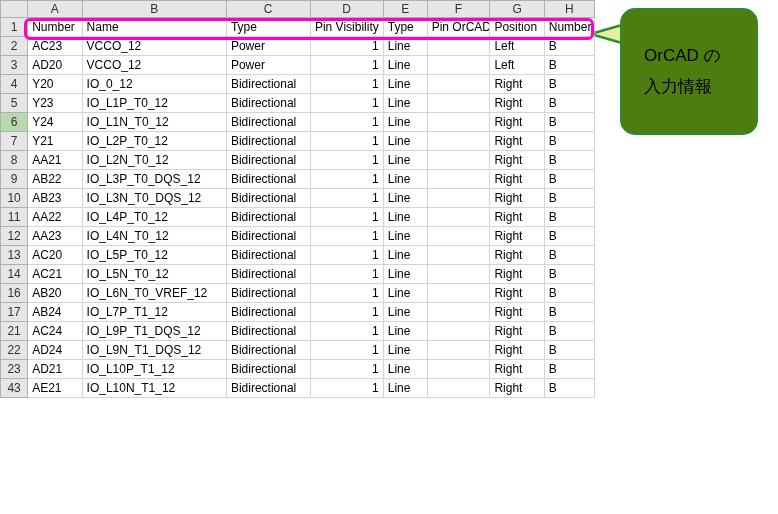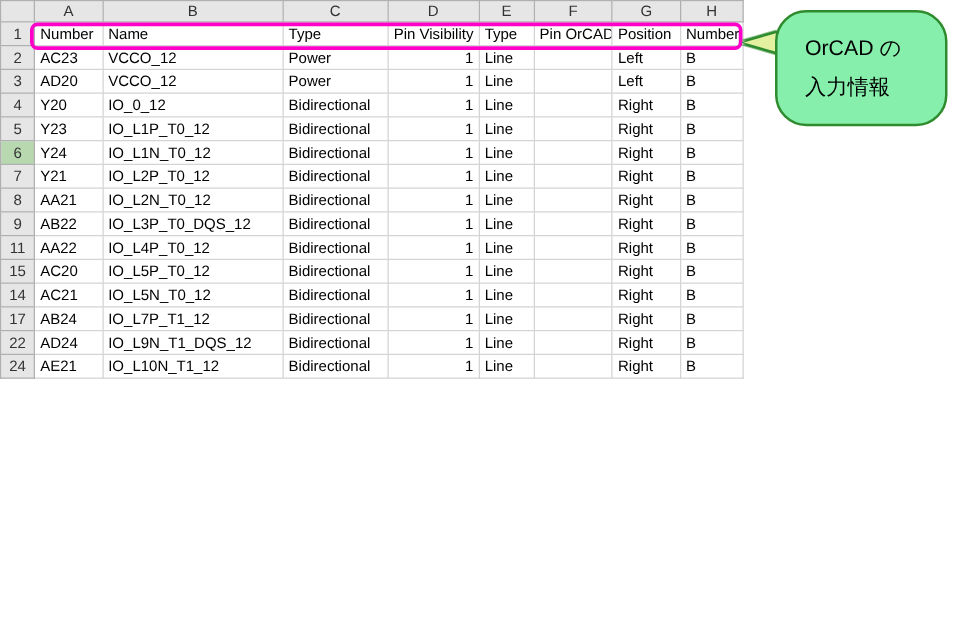--- a/index.html
+++ b/index.html
@@ -42,24 +42,24 @@
   }
   .align-right { text-align: right; margin-left: 11px; }
   .highlight-box {
     position: absolute;
     border: 3px solid #ff00c8;
     border-radius: 6px;
     pointer-events: none;
   }
   .callout {
     position: absolute;
-    background: #86efac;
+    background: #4d7c0f;
     border: 2px solid #2e8b2e;
-    border-radius: 25px;
-    padding: 14px 22px;
+    border-radius: 15px;
+    padding: 31px 22px;
     font-size: 17px;
     line-height: 1.8;
     color: #000;
   }
   .callout-tail {
     position: absolute;
     width: 0; height: 0;
     border-top: 8px solid transparent;
     border-bottom: 8px solid transparent;
     border-right: 28px solid #e2f0a0;
@@ -198,32 +198,54 @@
         <td class="cell">AB22</td>
         <td class="cell">IO_L3P_T0_DQS_12</td>
         <td class="cell">Bidirectional</td>
         <td class="cell align-right">1</td>
         <td class="cell">Line</td>
         <td class="cell"></td>
         <td class="cell">Right</td>
         <td class="cell">B</td>
       </tr>
       <tr>
+        <td class="row-head">10</td>
+        <td class="cell">AB23</td>
+        <td class="cell">IO_L3N_T0_DQS_12</td>
+        <td class="cell">Bidirectional</td>
+        <td class="cell align-right">1</td>
+        <td class="cell">Line</td>
+        <td class="cell"></td>
+        <td class="cell">Right</td>
+        <td class="cell">B</td>
+      </tr>
+      <tr>
         <td class="row-head">11</td>
         <td class="cell">AA22</td>
         <td class="cell">IO_L4P_T0_12</td>
         <td class="cell">Bidirectional</td>
         <td class="cell align-right">1</td>
         <td class="cell">Line</td>
         <td class="cell"></td>
         <td class="cell">Right</td>
         <td class="cell">B</td>
       </tr>
       <tr>
-        <td class="row-head">15</td>
+        <td class="row-head">12</td>
+        <td class="cell">AA23</td>
+        <td class="cell">IO_L4N_T0_12</td>
+        <td class="cell">Bidirectional</td>
+        <td class="cell align-right">1</td>
+        <td class="cell">Line</td>
+        <td class="cell"></td>
+        <td class="cell">Right</td>
+        <td class="cell">B</td>
+      </tr>
+      <tr>
+        <td class="row-head">13</td>
         <td class="cell">AC20</td>
         <td class="cell">IO_L5P_T0_12</td>
         <td class="cell">Bidirectional</td>
         <td class="cell align-right">1</td>
         <td class="cell">Line</td>
         <td class="cell"></td>
         <td class="cell">Right</td>
         <td class="cell">B</td>
       </tr>
       <tr>
@@ -231,43 +253,76 @@
         <td class="cell">AC21</td>
         <td class="cell">IO_L5N_T0_12</td>
         <td class="cell">Bidirectional</td>
         <td class="cell align-right">1</td>
         <td class="cell">Line</td>
         <td class="cell"></td>
         <td class="cell">Right</td>
         <td class="cell">B</td>
       </tr>
       <tr>
+        <td class="row-head">16</td>
+        <td class="cell">AB20</td>
+        <td class="cell">IO_L6N_T0_VREF_12</td>
+        <td class="cell">Bidirectional</td>
+        <td class="cell align-right">1</td>
+        <td class="cell">Line</td>
+        <td class="cell"></td>
+        <td class="cell">Right</td>
+        <td class="cell">B</td>
+      </tr>
+      <tr>
         <td class="row-head">17</td>
         <td class="cell">AB24</td>
         <td class="cell">IO_L7P_T1_12</td>
         <td class="cell">Bidirectional</td>
         <td class="cell align-right">1</td>
         <td class="cell">Line</td>
         <td class="cell"></td>
         <td class="cell">Right</td>
         <td class="cell">B</td>
       </tr>
       <tr>
+        <td class="row-head">21</td>
+        <td class="cell">AC24</td>
+        <td class="cell">IO_L9P_T1_DQS_12</td>
+        <td class="cell">Bidirectional</td>
+        <td class="cell align-right">1</td>
+        <td class="cell">Line</td>
+        <td class="cell"></td>
+        <td class="cell">Right</td>
+        <td class="cell">B</td>
+      </tr>
+      <tr>
         <td class="row-head">22</td>
         <td class="cell">AD24</td>
         <td class="cell">IO_L9N_T1_DQS_12</td>
         <td class="cell">Bidirectional</td>
         <td class="cell align-right">1</td>
         <td class="cell">Line</td>
         <td class="cell"></td>
         <td class="cell">Right</td>
         <td class="cell">B</td>
       </tr>
       <tr>
-        <td class="row-head">24</td>
+        <td class="row-head">23</td>
+        <td class="cell">AD21</td>
+        <td class="cell">IO_L10P_T1_12</td>
+        <td class="cell">Bidirectional</td>
+        <td class="cell align-right">1</td>
+        <td class="cell">Line</td>
+        <td class="cell"></td>
+        <td class="cell">Right</td>
+        <td class="cell">B</td>
+      </tr>
+      <tr>
+        <td class="row-head">43</td>
         <td class="cell">AE21</td>
         <td class="cell">IO_L10N_T1_12</td>
         <td class="cell">Bidirectional</td>
         <td class="cell align-right">1</td>
         <td class="cell">Line</td>
         <td class="cell"></td>
         <td class="cell">Right</td>
         <td class="cell">B</td>
       </tr>
     </tbody>

